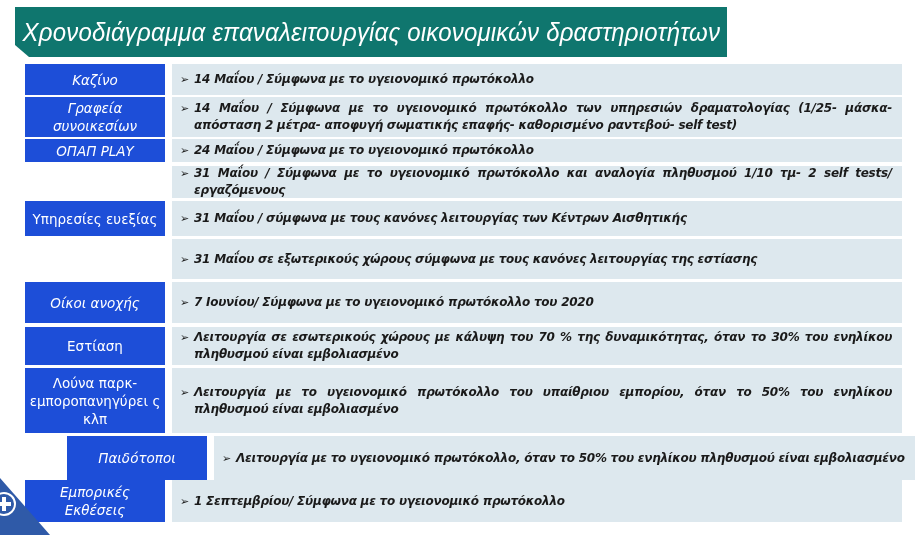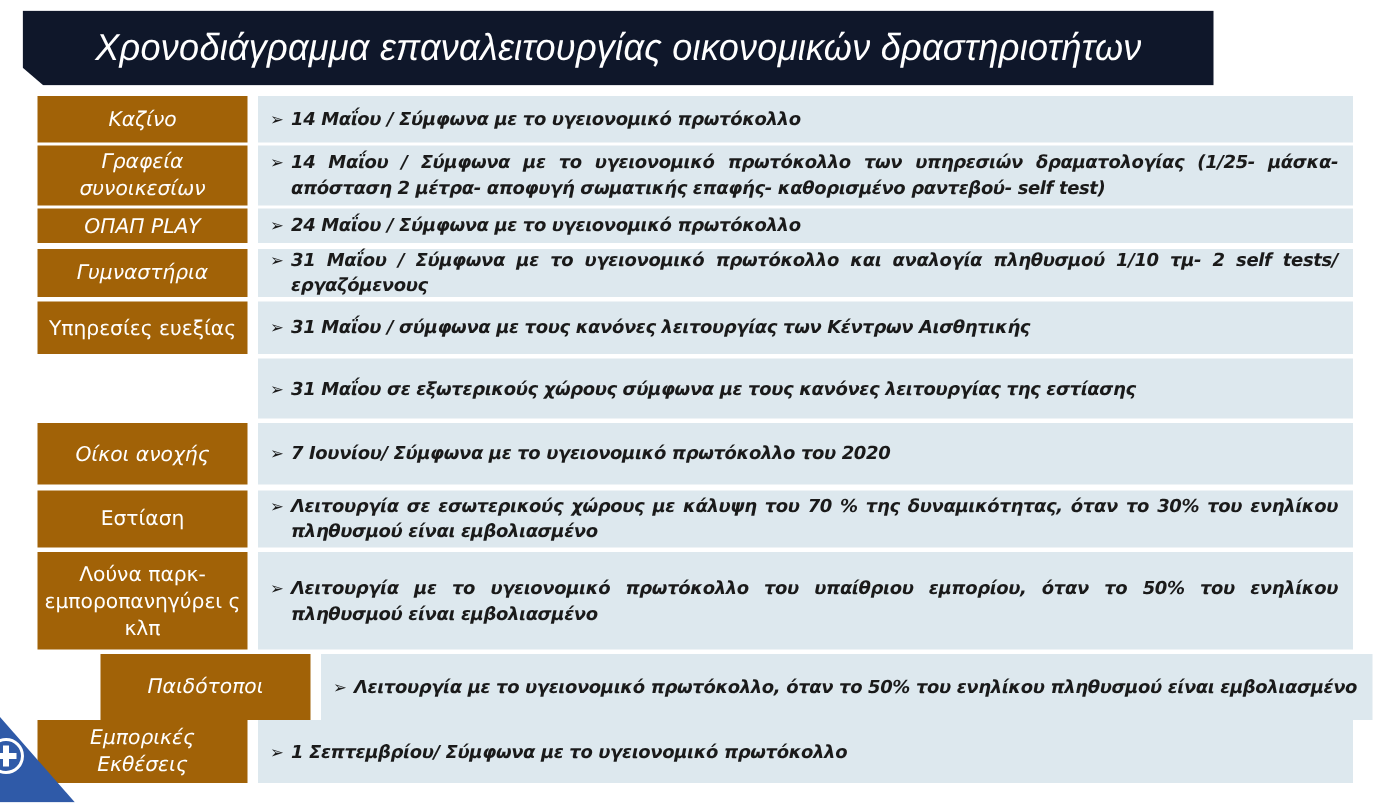--- a/index.html
+++ b/index.html
@@ -11,23 +11,23 @@
       width: 915px;
       height: 535px;
       position: relative;
       overflow: hidden;
       font-family: "DejaVu Sans", "Liberation Sans", sans-serif;
     }
     .title-banner {
       position: absolute;
       left: 15px;
       top: 7px;
-      width: 794px;
+      width: 712px;
       height: 50px;
-      background: #0f172a;
+      background: #0f766e;
       clip-path: polygon(0 0, 874px 0, 886px 10px, 886px 50px, 14px 50px, 0 38px);
       display: flex;
       align-items: center;
       justify-content: center;
     }
     .title-text {
       color: #ffffff;
       font-family: "Liberation Sans", sans-serif;
       font-style: italic;
       font-size: 25px;
@@ -39,21 +39,21 @@
       position: absolute;
       left: 25px;
       width: 877px;
     }
     .label {
       position: absolute;
       left: 0;
       top: 0;
       bottom: 0;
       width: 140px;
-      background: #a16207;
+      background: #1d4ed8;
       color: #ffffff;
       display: flex;
       align-items: center;
       justify-content: center;
       text-align: center;
       font-size: 13.5px;
       line-height: 18px;
       padding: 0 3px;
       box-sizing: border-box;
     }
@@ -171,21 +171,20 @@
   <div class="label italic">ΟΠΑΠ PLAY</div>
   <div class="content">
     <div class="content-inner">
       <span class="bullet">➢</span>
       <span class="text">24 Μαΐου / Σύμφωνα με το υγειονομικό πρωτόκολλο</span>
     </div>
   </div>
 </div>
 
 <div class="row" style="top:166px;height:32px;">
-  <div class="label italic">Γυμναστήρια</div>
   <div class="content">
     <div class="content-inner">
       <span class="bullet">➢</span>
       <span class="text">31 Μαΐου / Σύμφωνα με το υγειονομικό πρωτόκολλο και αναλογία πληθυσμού 1/10 τμ- 2 self tests/ εργαζόμενους</span>
     </div>
   </div>
 </div>
 
 <div class="row" style="top:201px;height:35px;">
   <div class="label">Υπηρεσίες ευεξίας</div>

